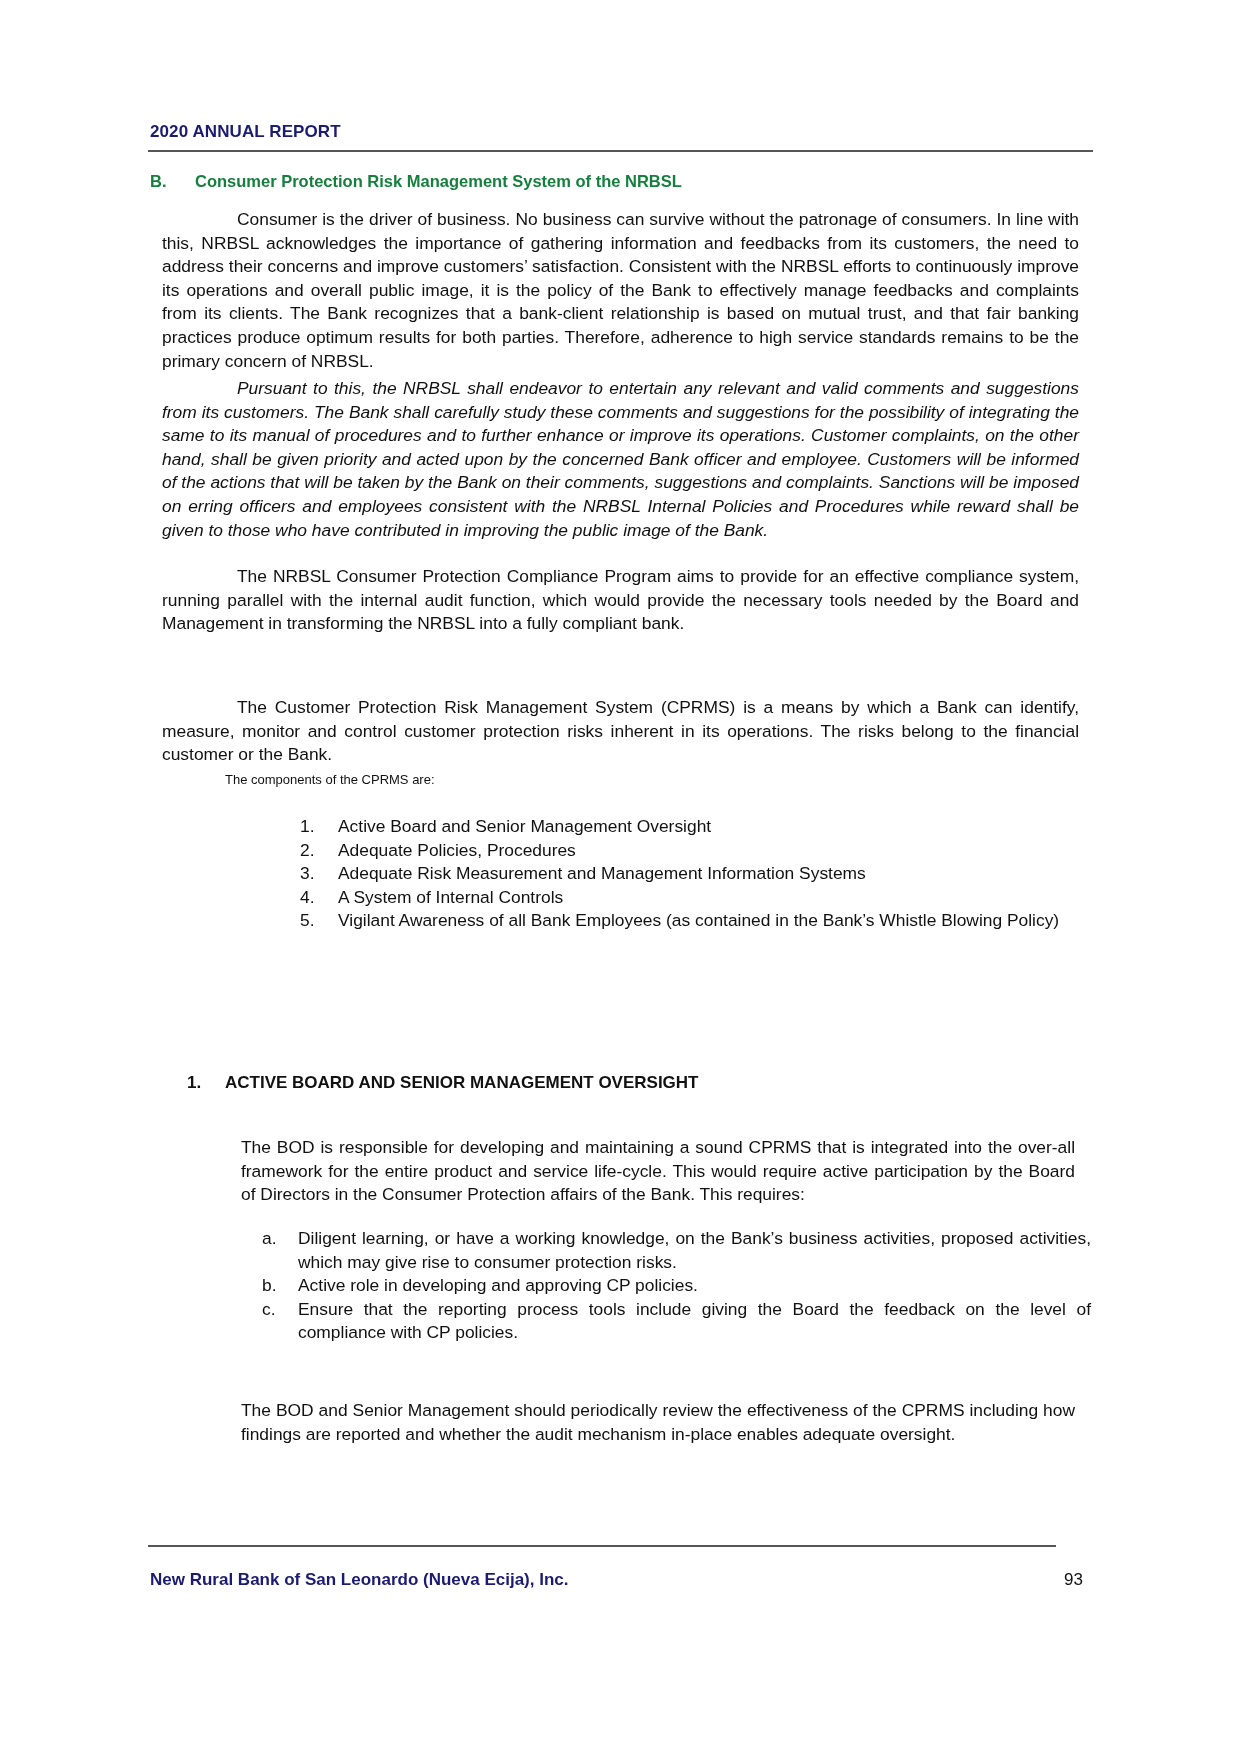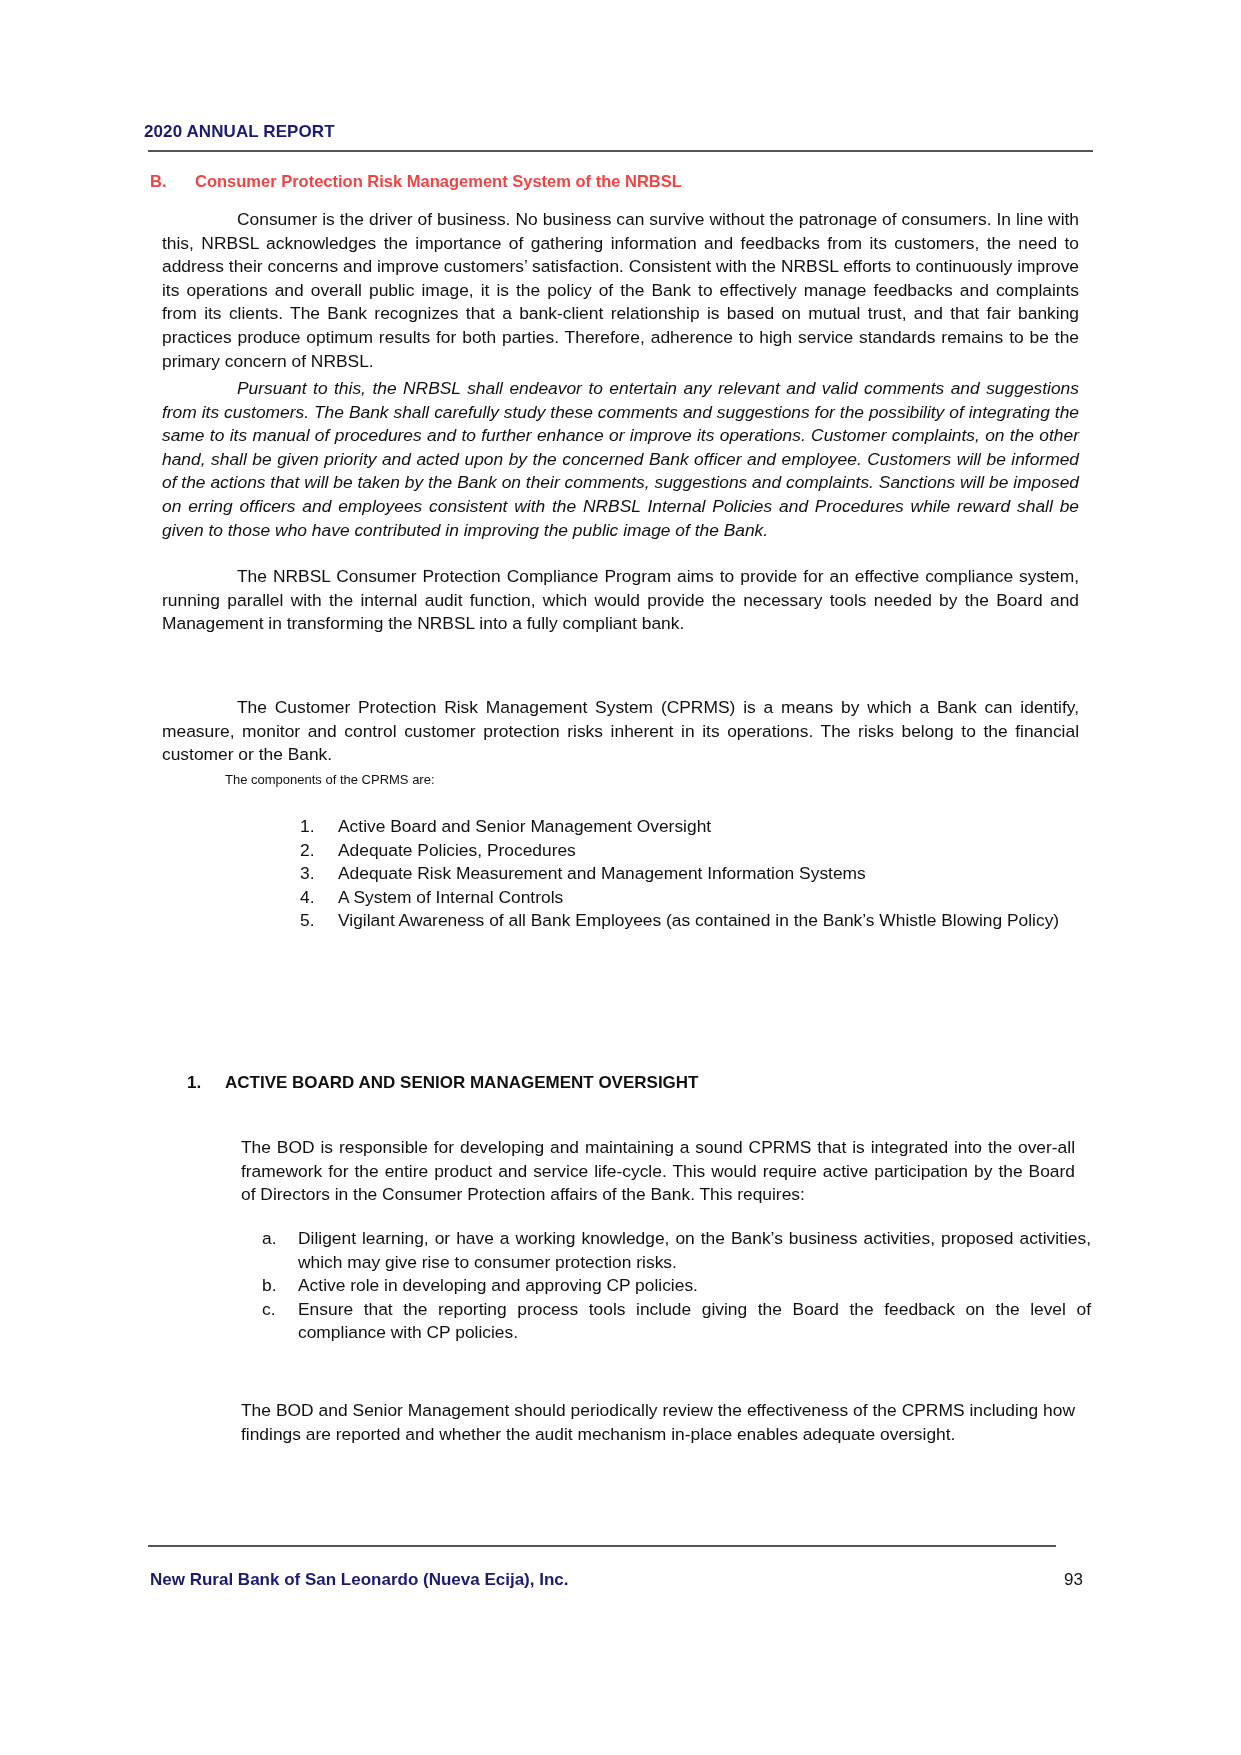--- a/index.html
+++ b/index.html
@@ -11,41 +11,41 @@
       width: 1241px;
       height: 1755px;
       position: relative;
       overflow: hidden;
       font-family: "Liberation Sans", sans-serif;
       color: #111111;
     }
     .abs { position: absolute; }
 
     .report-header {
-      left: 144px;
+      left: 150px;
       top: 122px;
       font-size: 17px;
       font-weight: bold;
       color: #1b1b72;
       letter-spacing: 0.1px;
     }
     .header-rule {
       left: 148px;
       top: 150px;
       width: 945px;
       height: 0;
       border-top: 2px solid #555555;
     }
 
     .section-heading {
       left: 150px;
       top: 172px;
       font-size: 16.5px;
       font-weight: bold;
-      color: #ef4444;
+      color: #15803d;
     }
     .section-heading .letter {
       display: inline-block;
       width: 45px;
     }
 
     .body-col {
       position: absolute;
       left: 150px;
       width: 941px;

